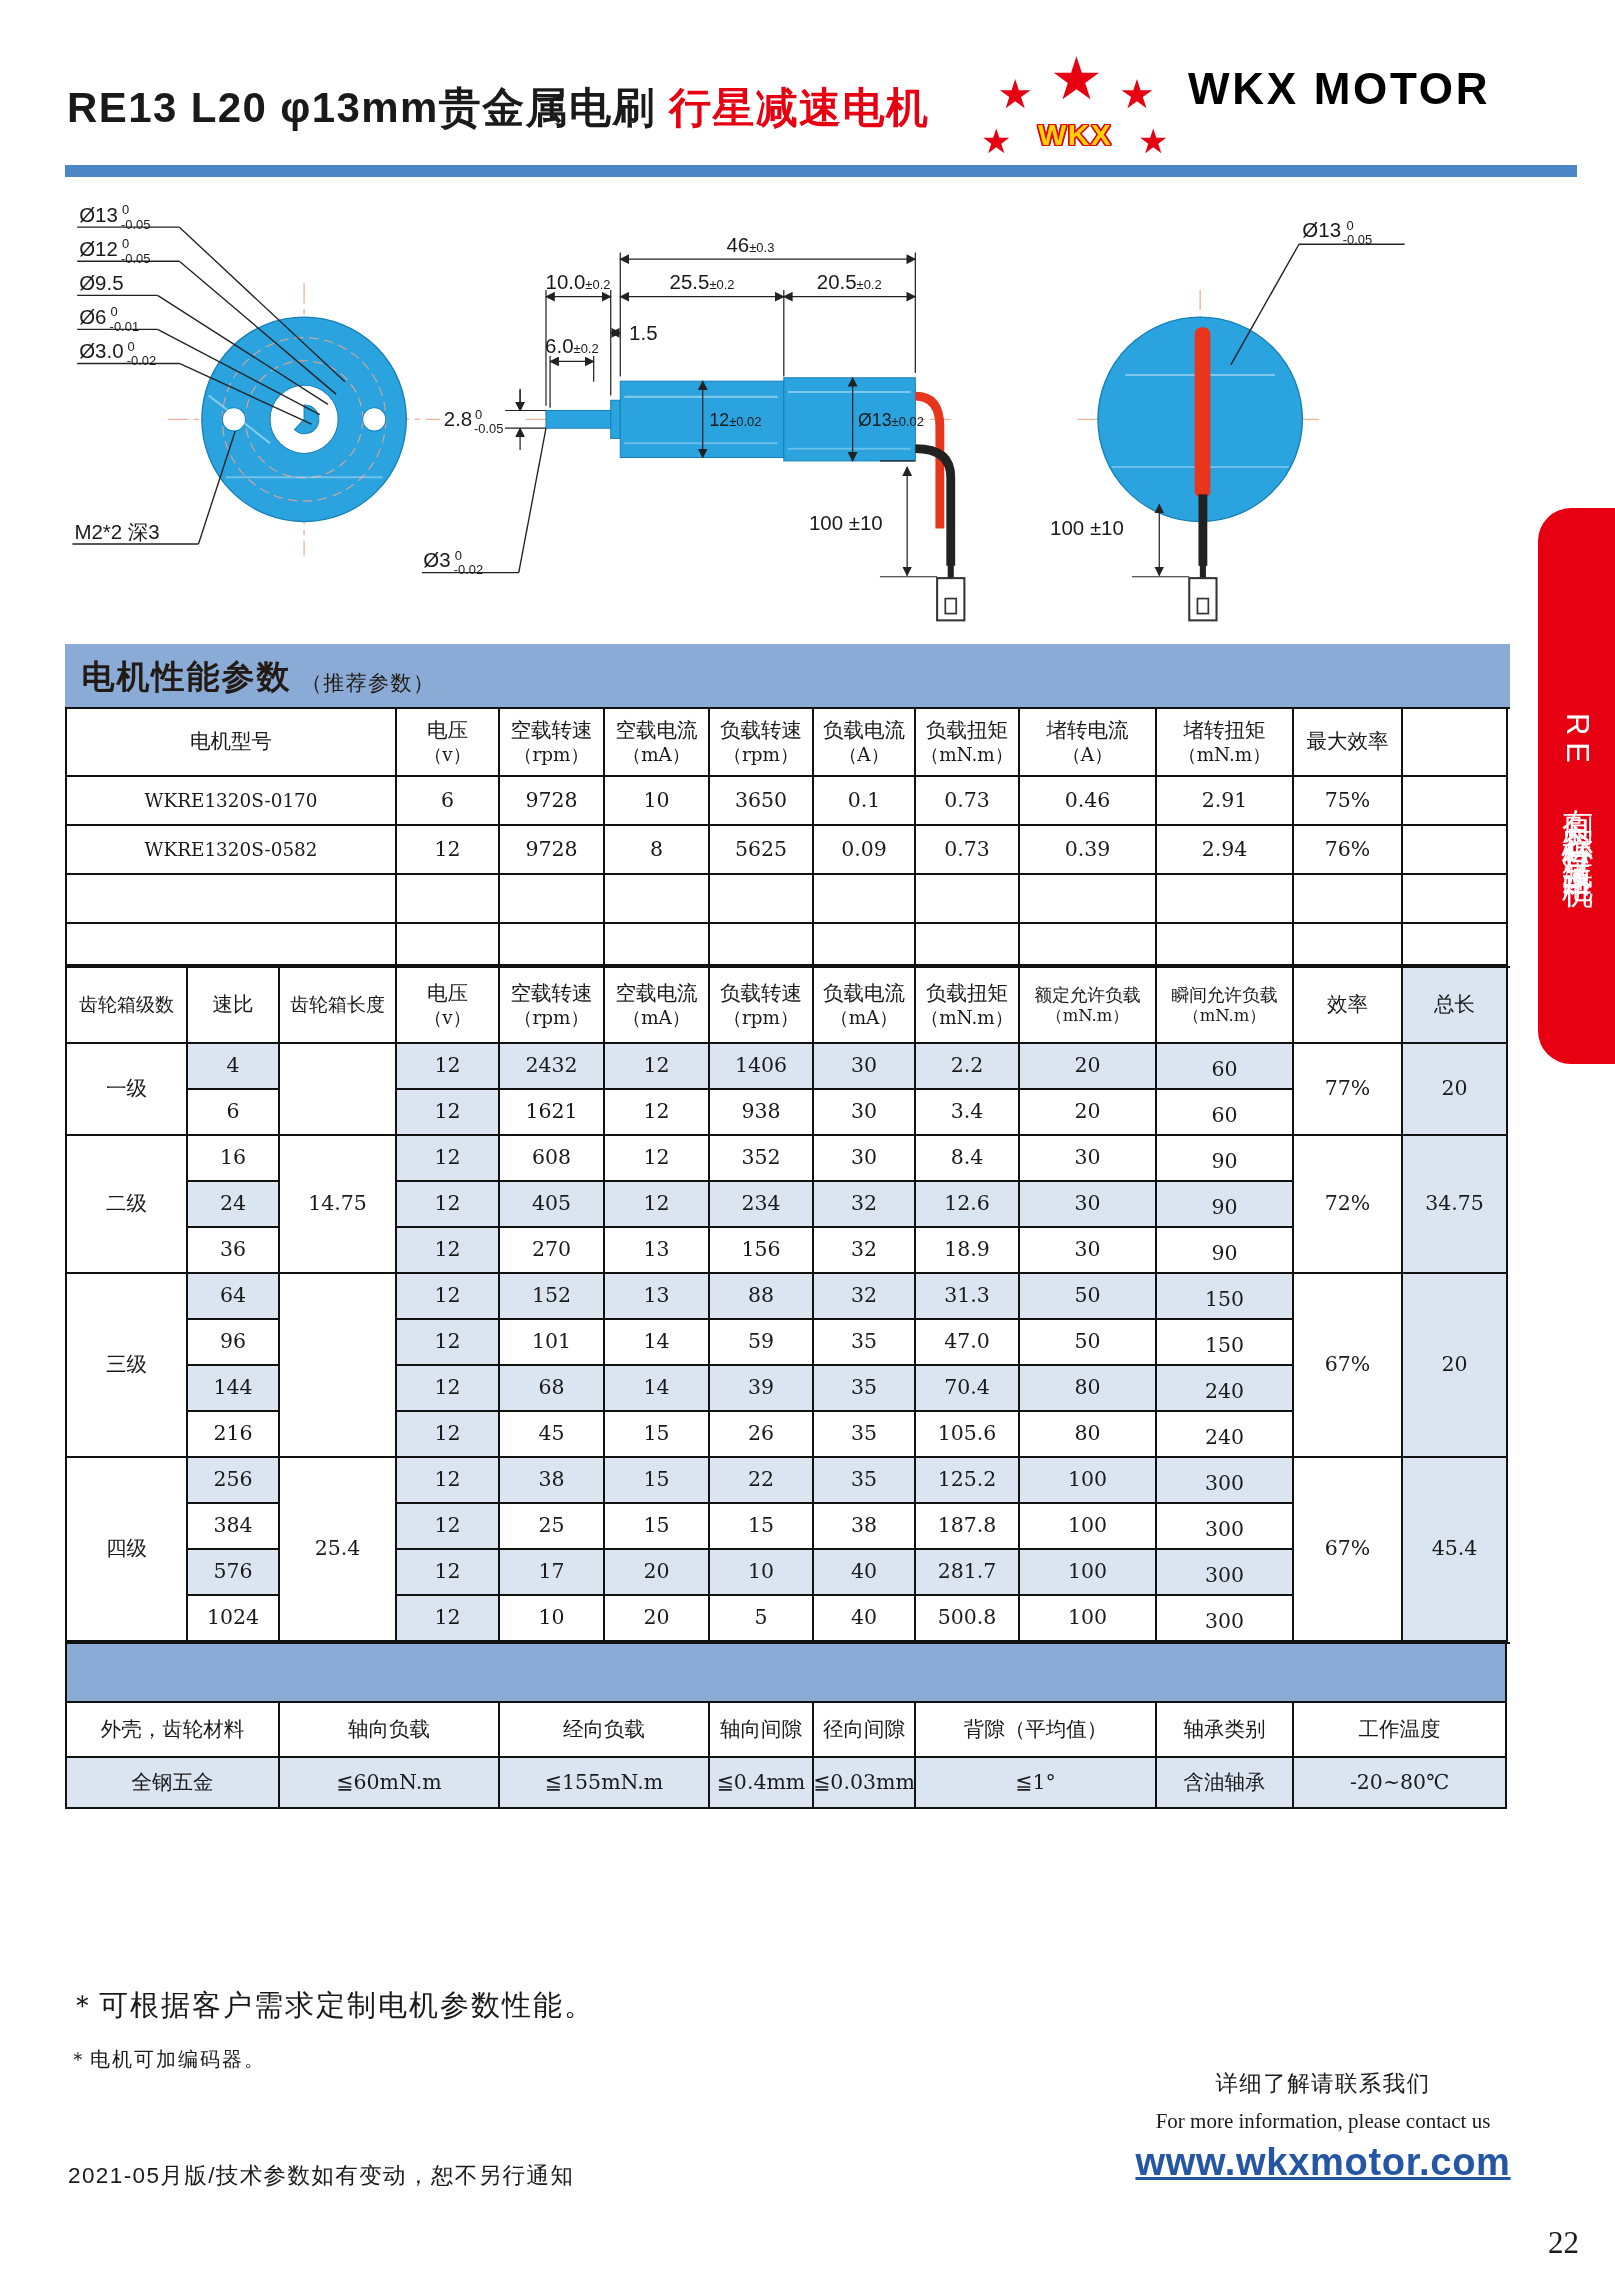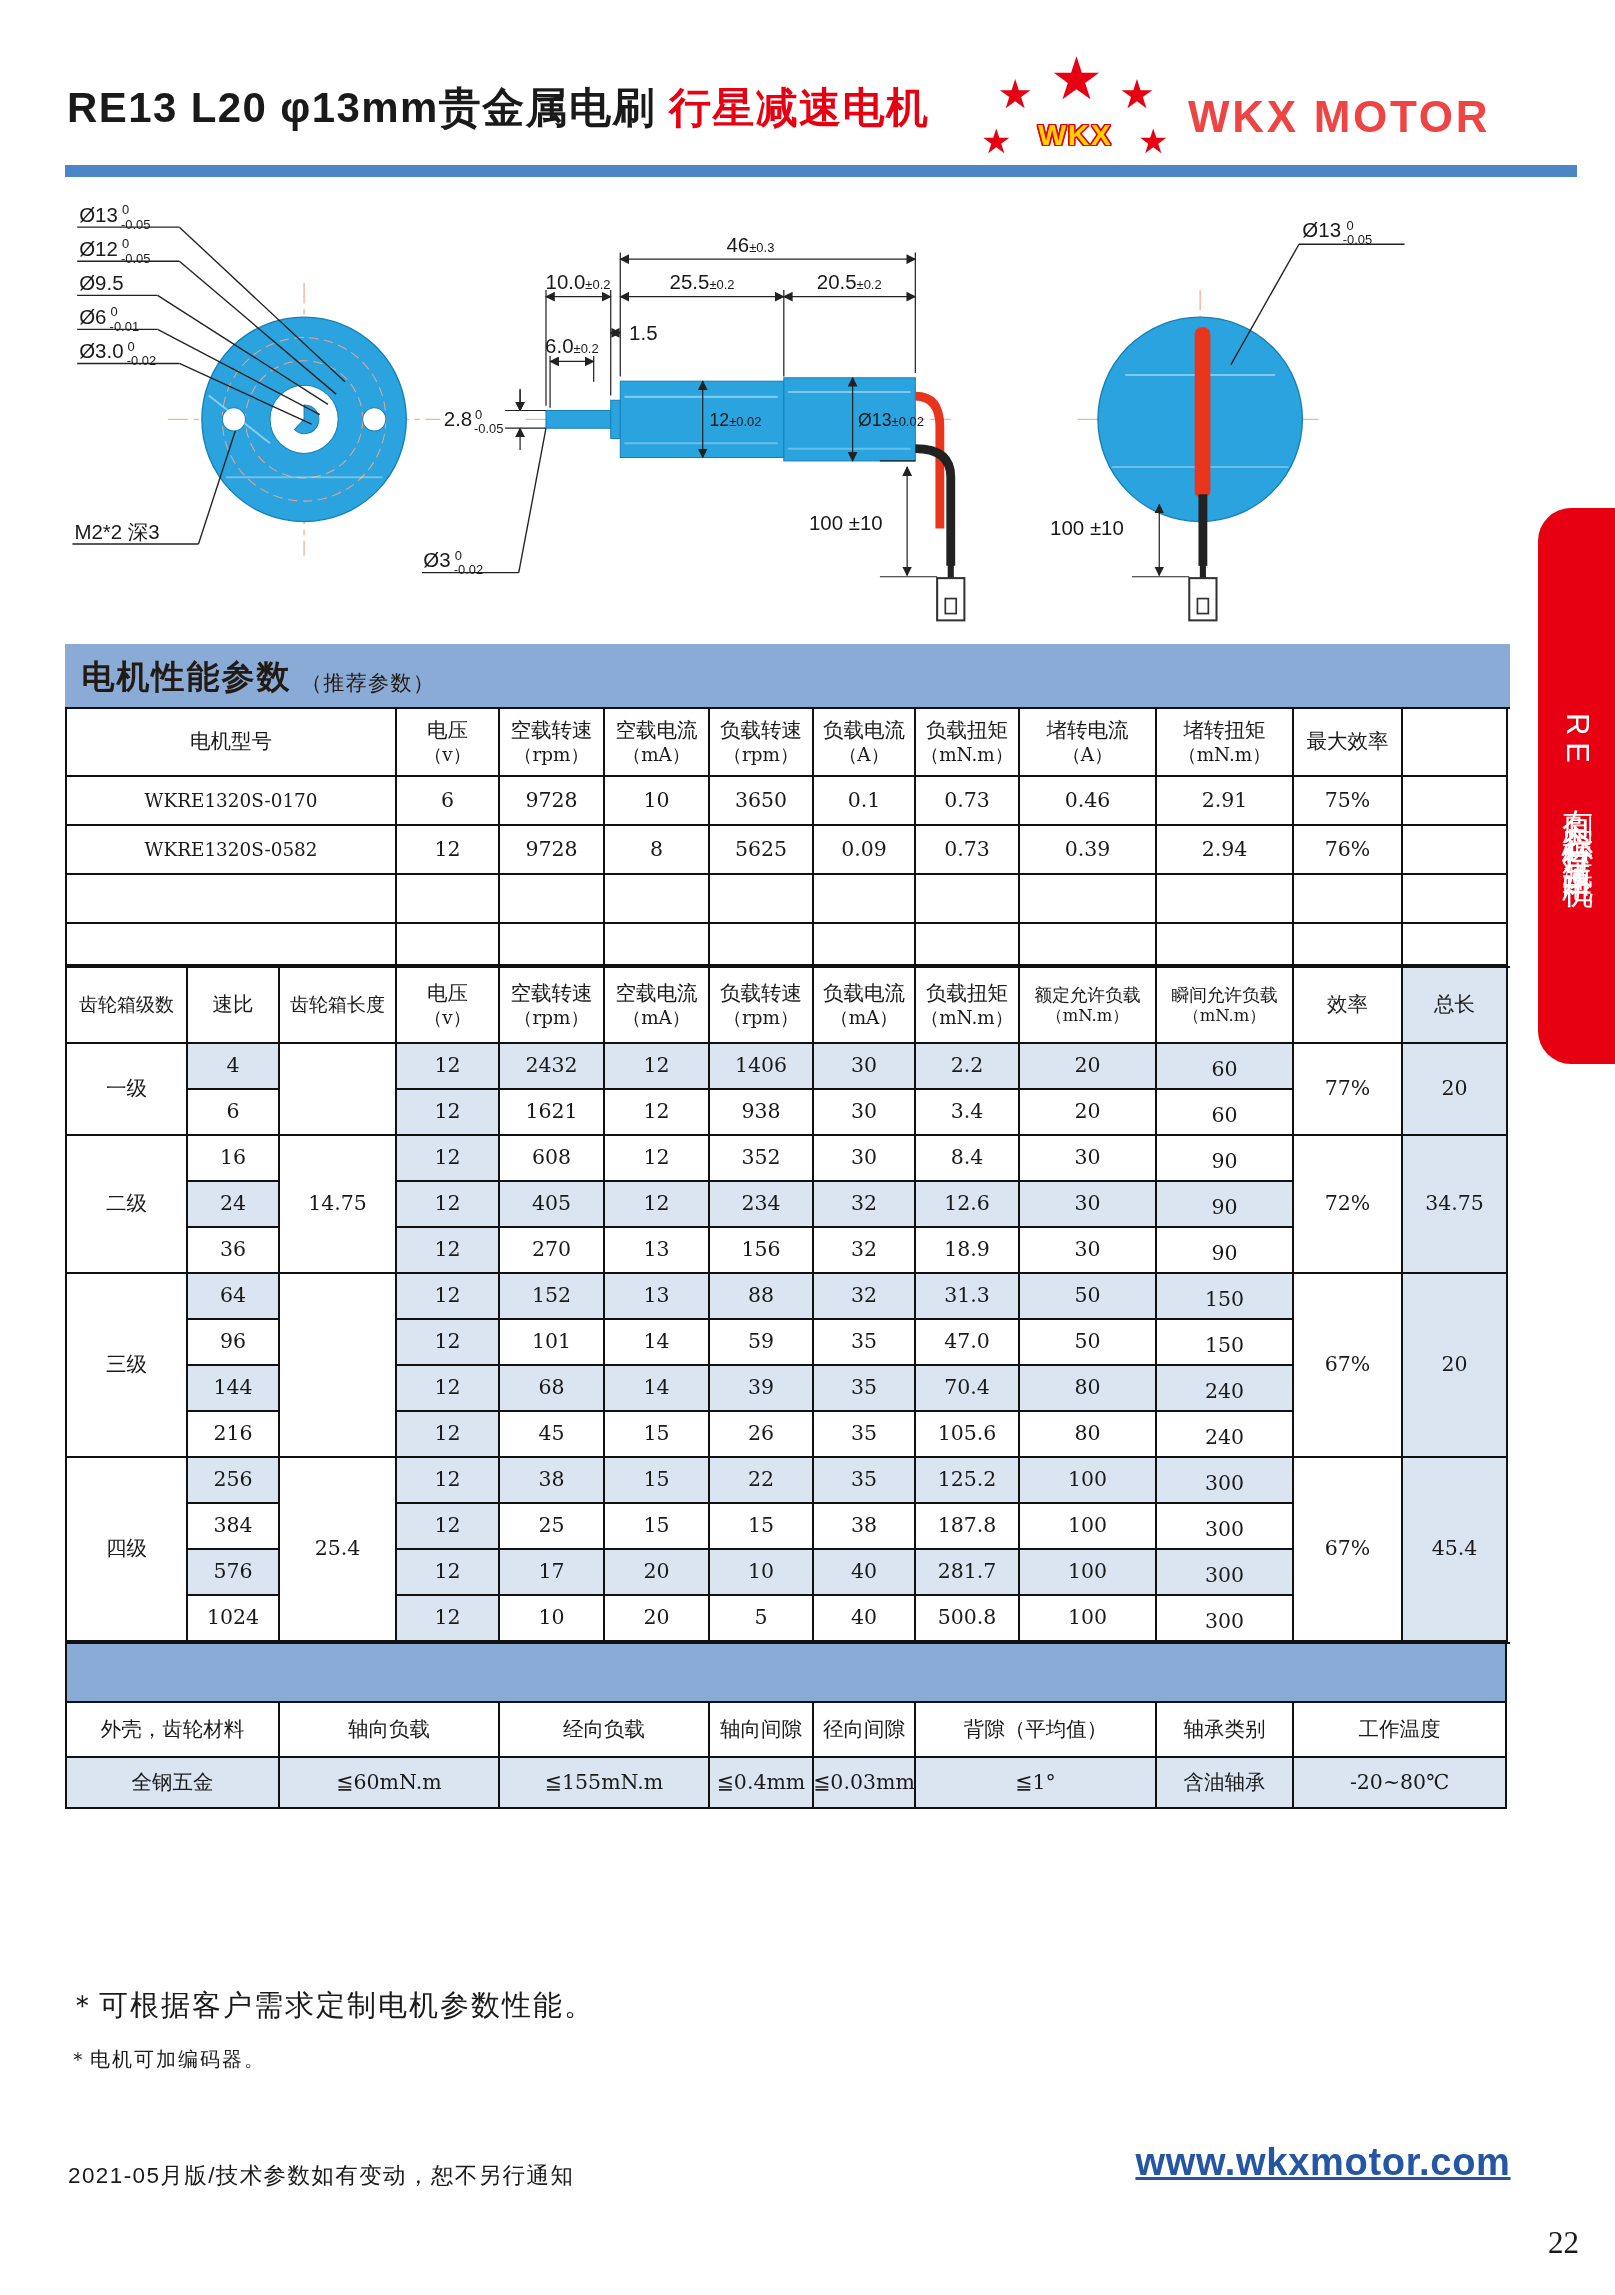--- a/index.html
+++ b/index.html
@@ -1,21 +1,21 @@
 <!DOCTYPE html>
 <html style="font-size:11px"><head>
 <meta charset="utf-8">
 <style>
   html,body{margin:0;padding:0;background:#e9e9e9;}
   .page{position:relative;width:1616px;height:2295px;background:#ffffff;overflow:hidden;
         font-family:"Liberation Sans",sans-serif;color:#1a1a1a;}
   
   .hdr-title{position:absolute;left:67px;top:80px;font-size:42px;font-weight:bold;letter-spacing:1.4px;white-space:nowrap;}
   .hdr-title .red{color:#e60012;}
-  .brand{position:absolute;left:1188px;top:92px;font-size:44px;font-weight:900;color:#ef4444;letter-spacing:2.7px;}
+  .brand{position:absolute;left:1188px;top:64px;font-size:44px;font-weight:900;color:#000000;letter-spacing:2.7px;}
   .hdr-bar{position:absolute;left:65px;top:165px;width:1512px;height:11.6px;background:#4d86c6;}
   .logo{position:absolute;left:985px;top:53px;width:184px;height:109px;}
   .logo .st{position:absolute;color:#e60012;}
   .logo .wkx{position:absolute;left:53px;top:65px;font-size:30px;font-weight:900;color:#ffd200;letter-spacing:1.4px;
      text-shadow:-1.4px 0 #e60012,1.4px 0 #e60012,0 -1.4px #e60012,0 1.4px #e60012,-1.4px -1.4px #e60012,1.4px 1.4px #e60012,-1.4px 1.4px #e60012,1.4px -1.4px #e60012;}
   
   .side-tab{position:absolute;right:0;top:508px;width:78px;height:556px;background:#e60012;
             border-radius:33px 0 0 33px;display:flex;align-items:center;justify-content:center;}
   .side-tab span{writing-mode:vertical-rl;text-orientation:mixed;color:#fff;font-size:31px;letter-spacing:6.8px;font-weight:500;}
   
@@ -502,18 +502,22 @@
       <div class="c hl" style="grid-area:3/4">≦0.4mm</div>
       <div class="c hl" style="grid-area:3/5">≦0.03mm</div>
       <div class="c hl" style="grid-area:3/6">≦1°</div>
       <div class="c hl" style="grid-area:3/7">含油轴承</div>
       <div class="c hl" style="grid-area:3/8">-20~80℃</div>
     </div>
   </div>
 
   <div class="note1">＊可根据客户需求定制电机参数性能。</div>
   <div class="note2">＊电机可加编码器。</div>
+  <div class="contact">
+    <div class="cn">详细了解请联系我们</div>
+    <div class="en">For more information, please contact us</div>
+  </div>
   <div class="website">www.wkxmotor.com</div>
   <div class="version">2021-05月版/技术参数如有变动，恕不另行通知</div>
   <div class="pagenum">22</div>
 
 </div>
 
 
 </body></html>

